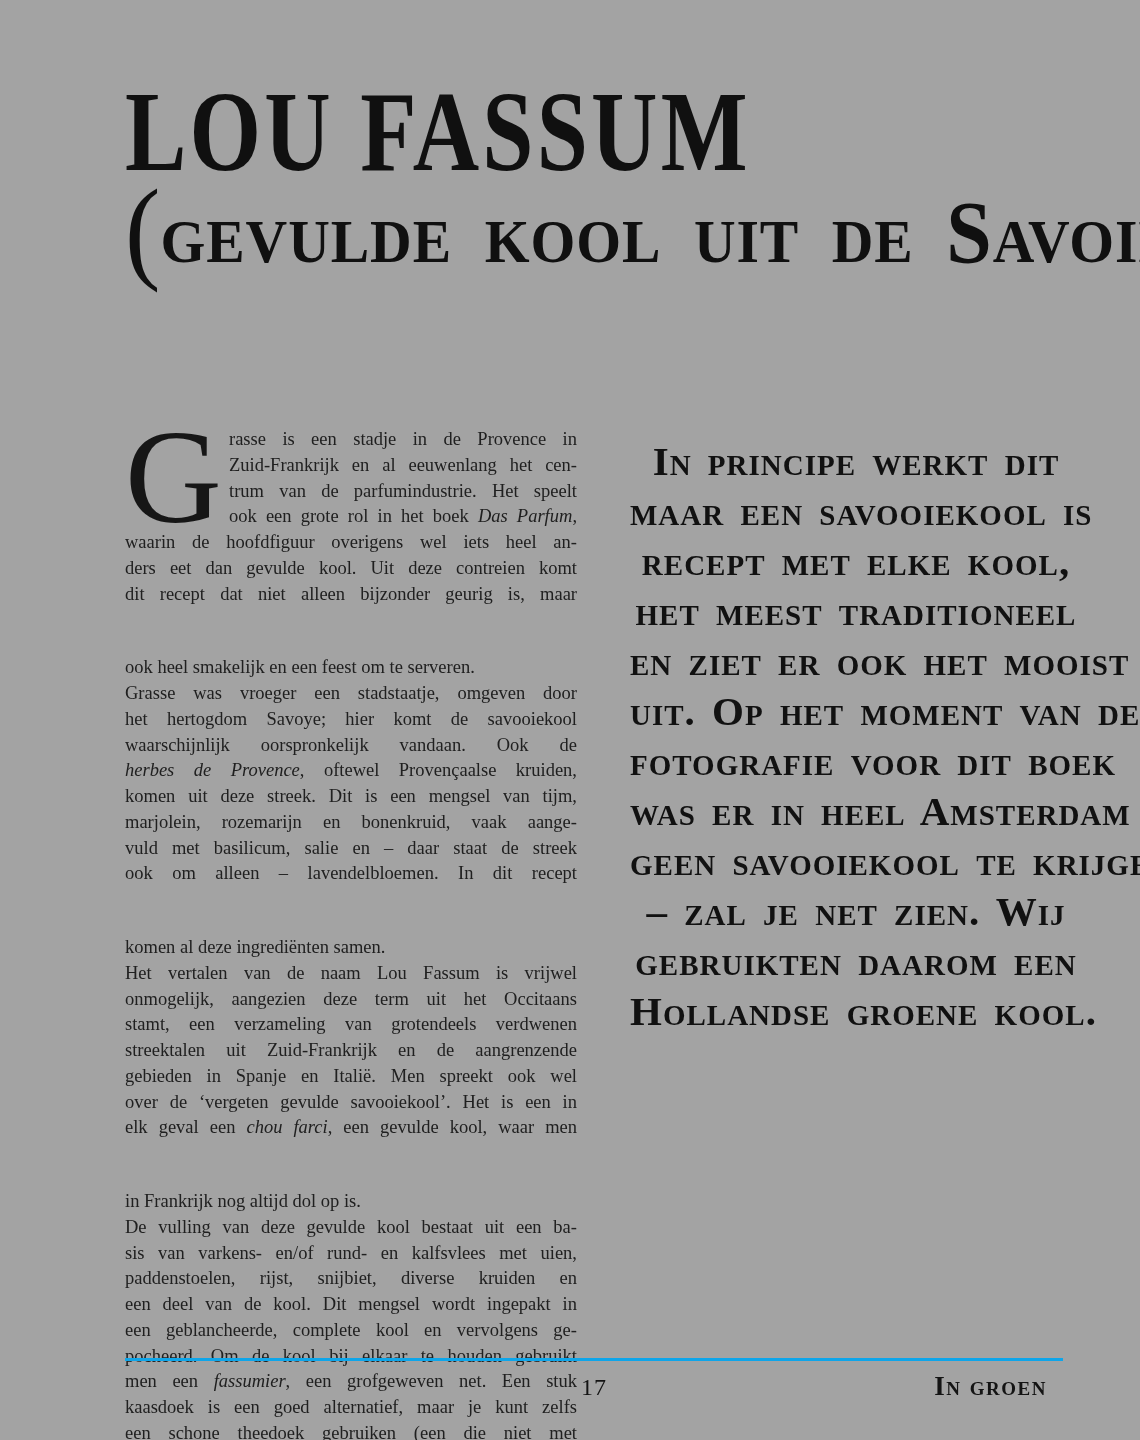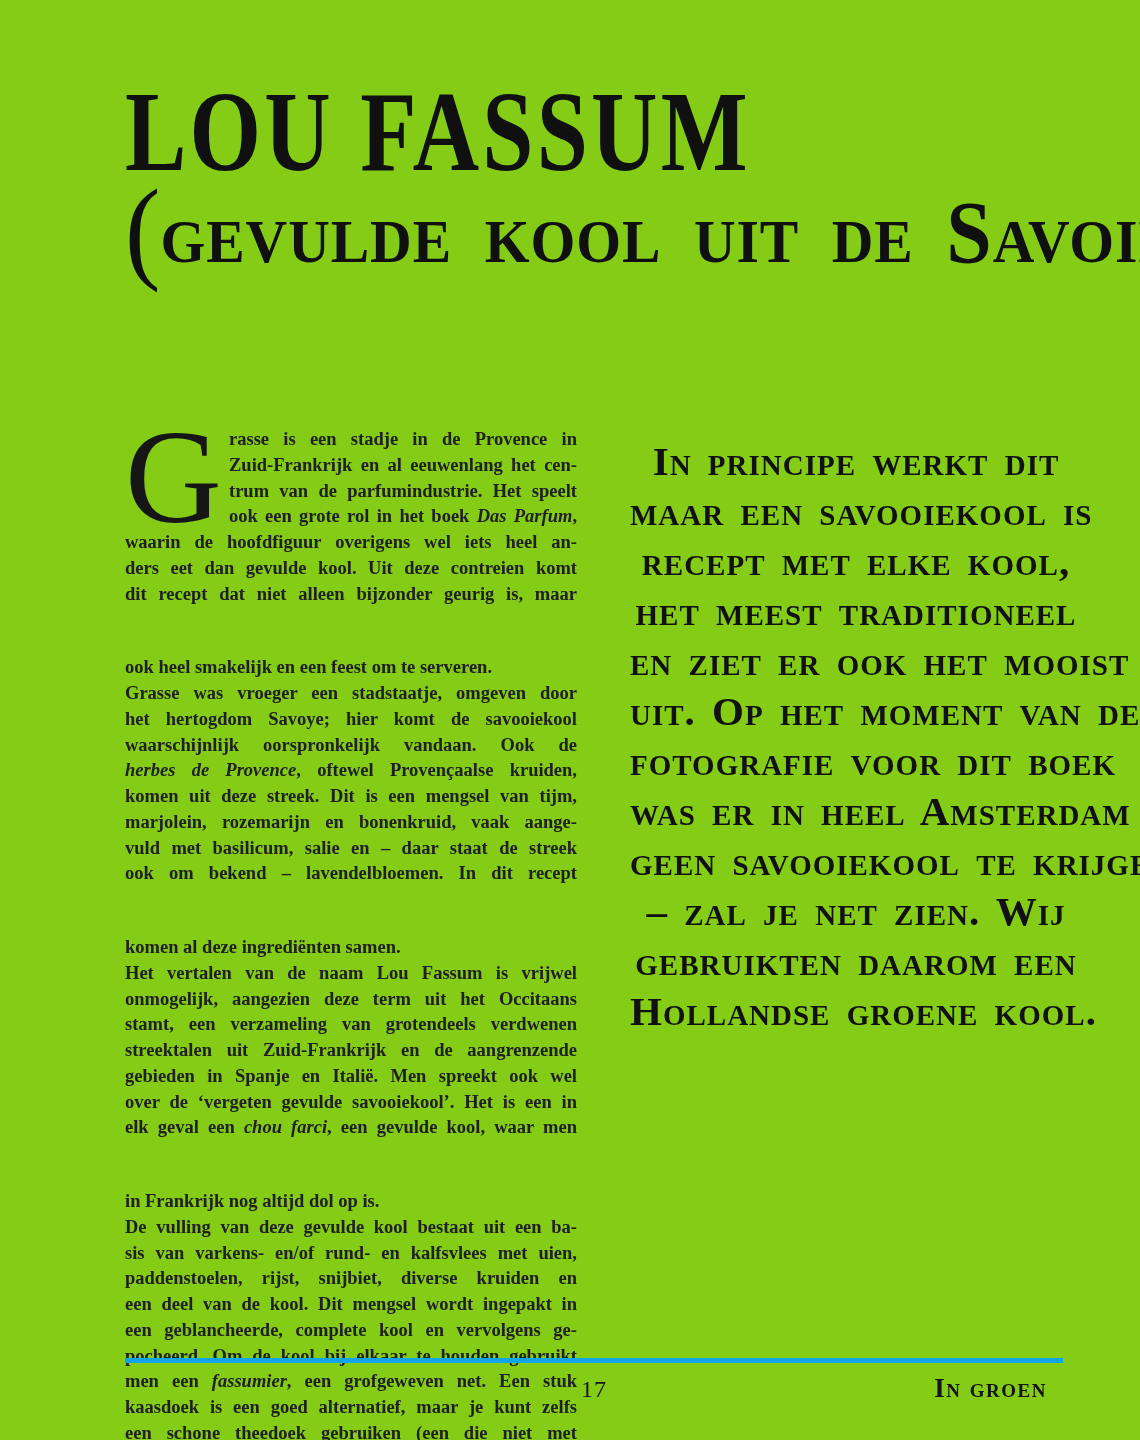--- a/index.html
+++ b/index.html
@@ -1,18 +1,18 @@
 <!DOCTYPE html>
 <html><head>
 <meta charset="utf-8">
 <style>
   html,body { margin:0; padding:0; background:#ffffff; }
   .page {
     position:relative; width:1140px; height:1440px;
-    background:#84cc16; overflow:hidden;
+    background:#a3a3a3; overflow:hidden;
     font-family:"Liberation Serif","DejaVu Serif",serif;
     color:#1d1d1d;
   }
 
   
   .header { position:absolute; left:125px; top:74px; width:960px; }
   .title {
     margin:0; font-size:115px; line-height:115px; font-weight:700;
     color:#101010; letter-spacing:4px; white-space:nowrap;
     transform:scaleX(0.80); transform-origin:left top;
@@ -31,40 +31,40 @@
   
   .body-col {
     position:absolute; left:125px; top:427px; width:452px;
     font-size:18.5px; line-height:25.75px; color:#202020;
   }
   .dropcap {
     float:left; width:96px; height:100px; margin-right:8px;
     font-size:134px; line-height:100px; color:#161616;
     text-align:left;
   }
-  .bl { white-space:nowrap; text-align:justify; text-align-last:justify;font-weight:bold; }
+  .bl { white-space:nowrap; text-align:justify; text-align-last:justify; }
   .bl.end { text-align-last:left;margin-top:48px; }
   .bl em { font-style:italic; }
 
   
   .note-col {
     position:absolute; left:618px; top:436px; width:464px;
     text-align:center; color:#111111;
   }
   .nl {
     font-size:41px; line-height:50px; font-weight:700;
     font-variant-caps:small-caps; letter-spacing:1px; word-spacing:5px;
     white-space:nowrap;
     margin-left:12px;
   }
 
   
   .footer {
     position:absolute; left:125px; top:1358px; width:938px; height:50px;
-    border-top:5px solid #0ea5e9;
+    border-top:3px solid #0ea5e9;
     text-decoration:underline;
   }
   .page-number {
     position:absolute; left:0; right:0; top:13px; text-align:center;
     font-size:24px; color:#141414; letter-spacing:1px;
   }
   .section-label {
     position:absolute; right:16px; top:10px;
     font-size:27px; font-weight:700; color:#141414;
     font-variant-caps:small-caps; letter-spacing:1.5px; white-space:nowrap;
@@ -91,21 +91,21 @@
         <div class="bl"><span>ders eet dan gevulde kool. Uit deze contreien komt</span></div>
         <div class="bl"><span>dit recept dat niet alleen bijzonder geurig is, maar</span></div>
         <div class="bl end"><span>ook heel smakelijk en een feest om te serveren.</span></div>
         <div class="bl"><span>Grasse was vroeger een stadstaatje, omgeven door</span></div>
         <div class="bl"><span>het hertogdom Savoye; hier komt de savooiekool</span></div>
         <div class="bl"><span>waarschijnlijk oorspronkelijk vandaan. Ook de</span></div>
         <div class="bl"><em>herbes de Provence</em><span>, oftewel Provençaalse kruiden,</span></div>
         <div class="bl"><span>komen uit deze streek. Dit is een mengsel van tijm,</span></div>
         <div class="bl"><span>marjolein, rozemarijn en bonenkruid, vaak aange-</span></div>
         <div class="bl"><span>vuld met basilicum, salie en – daar staat de streek</span></div>
-        <div class="bl"><span>ook om bekend – lavendelbloemen. In dit recept</span></div>
+        <div class="bl"><span>ook om alleen – lavendelbloemen. In dit recept</span></div>
         <div class="bl end"><span>komen al deze ingrediënten samen.</span></div>
         <div class="bl"><span>Het vertalen van de naam Lou Fassum is vrijwel</span></div>
         <div class="bl"><span>onmogelijk, aangezien deze term uit het Occitaans</span></div>
         <div class="bl"><span>stamt, een verzameling van grotendeels verdwenen</span></div>
         <div class="bl"><span>streektalen uit Zuid-Frankrijk en de aangrenzende</span></div>
         <div class="bl"><span>gebieden in Spanje en Italië. Men spreekt ook wel</span></div>
         <div class="bl"><span>over de ‘vergeten gevulde savooiekool’. Het is een in</span></div>
         <div class="bl"><span>elk geval een </span><em>chou farci</em><span>, een gevulde kool, waar men</span></div>
         <div class="bl end"><span>in Frankrijk nog altijd dol op is.</span></div>
         <div class="bl"><span>De vulling van deze gevulde kool bestaat uit een ba-</span></div>

